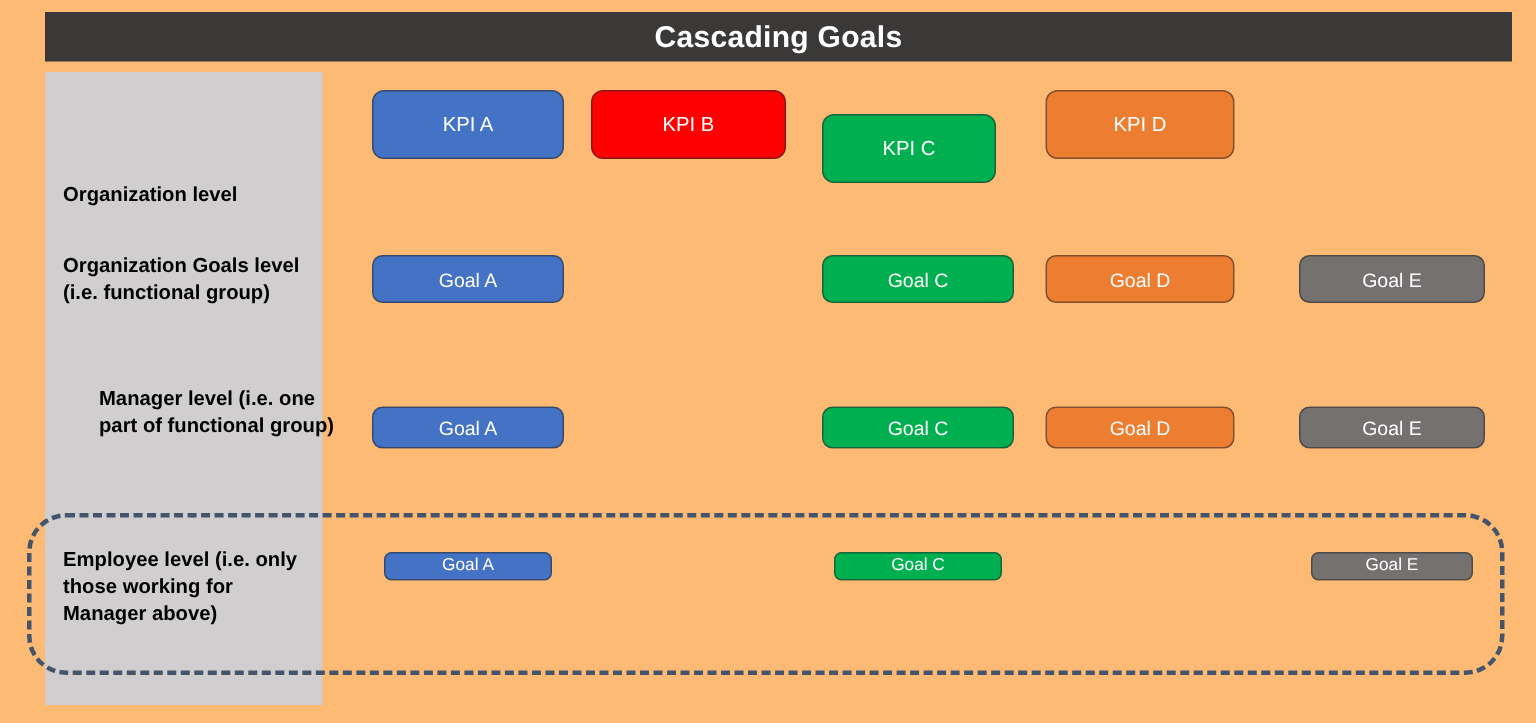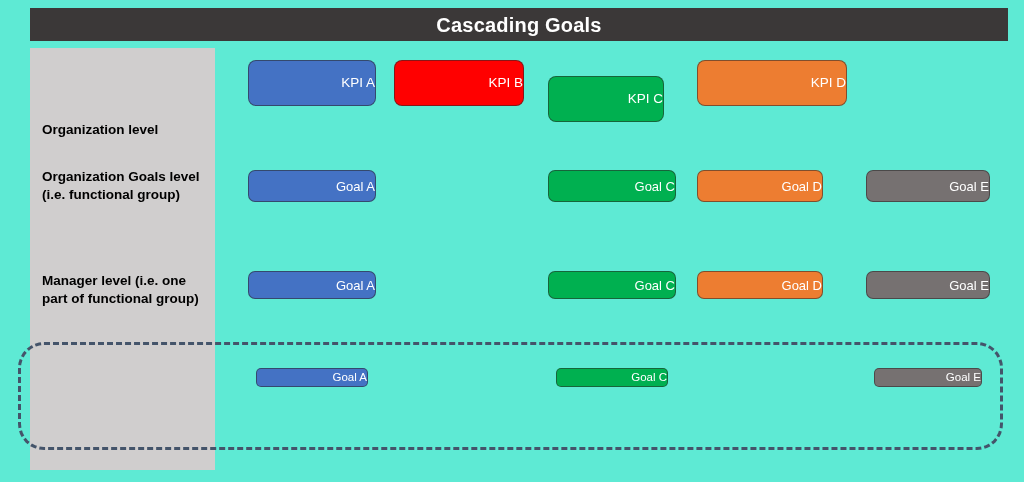--- a/index.html
+++ b/index.html
@@ -7,21 +7,21 @@
     padding: 0;
     background: #ffffff;
   }
   body {
     font-family: "Liberation Sans", sans-serif;
   }
   #canvas {
     position: relative;
     width: 1024px;
     height: 482px;
-    background: #5eead4;
+    background: #fdba74;
     overflow: hidden;
   }
 
   
   #title-bar {
     position: absolute;
     left: 30px;
     top: 8px;
     width: 978px;
     height: 33px;
@@ -52,21 +52,21 @@
     position: absolute;
     left: 42px;
     width: 168px;
     color: #000000;
     font-size: 13.5px;
     font-weight: bold;
     line-height: 1.32;
   }
   .level-label.r0 { top: 73px; margin-top: 48px; }
   .level-label.r1 { top: 168px; }
-  .level-label.r2 { top: 272px; }
+  .level-label.r2 { top: 257px; margin-left: 24px; }
   .level-label.r3 { top: 364px; }
 
   
   #employee-highlight {
     position: absolute;
     left: 18px;
     top: 342px;
     width: 985px;
     height: 108px;
     border: 3px dashed #44546A;
@@ -76,21 +76,21 @@
   }
 
   
   .goal-box {
     position: absolute;
     box-sizing: border-box;
     border-radius: 7px;
     border: 1px solid rgba(40,40,40,0.55);
     display: flex;
     align-items: center;
-    justify-content: flex-end;
+    justify-content: center;
     color: #ffffff;
     font-size: 13px;
     line-height: 1;
     white-space: nowrap;
   }
   .goal-box.kpi {
     font-size: 13.5px;
     border-radius: 8px;
   }
 </style>
@@ -101,34 +101,35 @@
 
   <div id="title-bar">
     <span class="title-text">Cascading Goals</span>
   </div>
 
   <div id="level-column"></div>
 
   <div class="level-label r0">Organization level</div>
   <div class="level-label r1">Organization Goals level (i.e. functional group)</div>
   <div class="level-label r2">Manager level (i.e. one part of functional group)</div>
+  <div class="level-label r3">Employee level (i.e. only those working for Manager above)</div>
 
   <div id="employee-highlight"></div>
 
   <div id="boxes-layer">
       <div class="goal-box kpi" style="left: 248px; top: 60px; width: 128px; height: 46px; background: rgb(68, 114, 196);">
         <span>KPI A</span>
       </div>
       <div class="goal-box kpi" style="left: 394px; top: 60px; width: 130px; height: 46px; background: rgb(255, 0, 0);">
         <span>KPI B</span>
       </div>
       <div class="goal-box kpi" style="left: 548px; top: 76px; width: 116px; height: 46px; background: rgb(0, 176, 80);">
         <span>KPI C</span>
       </div>
-      <div class="goal-box kpi" style="left: 697px; top: 60px; width: 150px; height: 46px; background: rgb(237, 125, 49);">
+      <div class="goal-box kpi" style="left: 697px; top: 60px; width: 126px; height: 46px; background: rgb(237, 125, 49);">
         <span>KPI D</span>
       </div>
       <div class="goal-box" style="left: 248px; top: 170px; width: 128px; height: 32px; background: rgb(68, 114, 196);">
         <span>Goal A</span>
       </div>
       <div class="goal-box" style="left: 548px; top: 170px; width: 128px; height: 32px; background: rgb(0, 176, 80);">
         <span>Goal C</span>
       </div>
       <div class="goal-box" style="left: 697px; top: 170px; width: 126px; height: 32px; background: rgb(237, 125, 49);">
         <span>Goal D</span>

